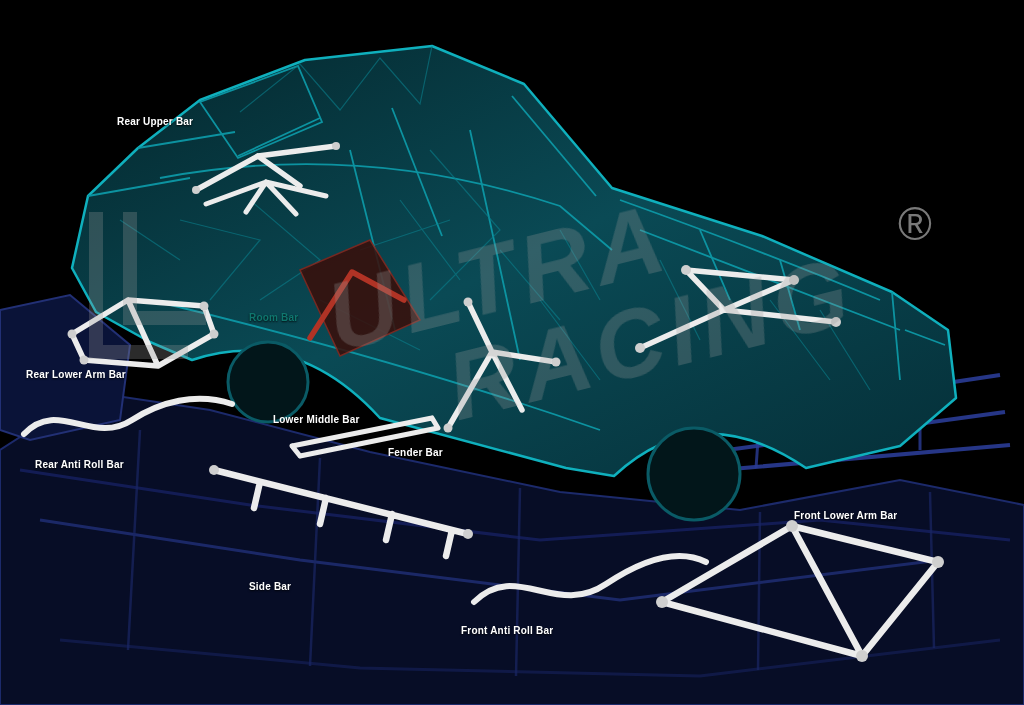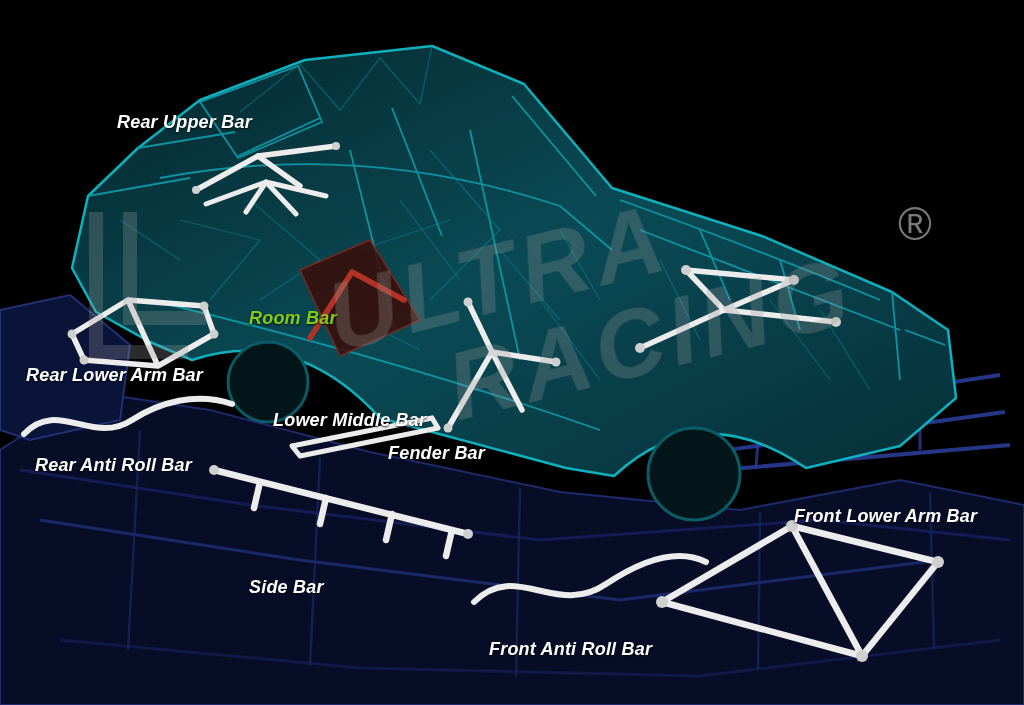--- a/index.html
+++ b/index.html
@@ -9,28 +9,27 @@
     height: 705px;
     background: #000;
     overflow: hidden;
     font-family: "Liberation Sans", sans-serif;
   }
   .stage svg { position: absolute; left: 0; top: 0; }
   .label {
     position: absolute;
     color: #ffffff;
     font-weight: bold;
-    font-size: 18px;
+    font-size: 10px;
     line-height: 18px;
     white-space: nowrap;
     text-shadow: 0 1px 2px rgba(0,0,0,0.85);
     letter-spacing: 0.2px;
-    font-style: italic;
   }
-  .label.room { color: #84cc16; }
+  .label.room { color: #0f766e; }
   .wm-text {
     font-family: "Liberation Sans", sans-serif;
     font-weight: bold;
     font-style: italic;
   }
 </style>
 </head>
 <body>
 
 <div class="stage">
@@ -141,16 +140,16 @@
     <text x="898" y="240" font-size="46" fill="#8f8f8f" opacity="0.85" font-family="Liberation Sans">®</text>
   </svg>
 
   <div class="label" style="left:117px; top:113px;">Rear Upper Bar</div>
   <div class="label room" style="left:249px; top:309px;">Room Bar</div>
   <div class="label" style="left:26px;  top:366px;">Rear Lower Arm Bar</div>
   <div class="label" style="left:234px; top:411px;margin-left:39px;">Lower Middle Bar</div>
   <div class="label" style="left:35px;  top:456px;">Rear Anti Roll Bar</div>
   <div class="label" style="left:388px; top:444px;">Fender Bar</div>
   <div class="label" style="left:249px; top:554px;margin-top:24px;">Side Bar</div>
-  <div class="label" style="left:461px; top:640px;margin-left:28px;">Front Anti Roll Bar</div>
+  <div class="label" style="left:461px; top:622px;">Front Anti Roll Bar</div>
   <div class="label" style="left:794px; top:507px;">Front Lower Arm Bar</div>
 
 </div>
 
 </body></html>

